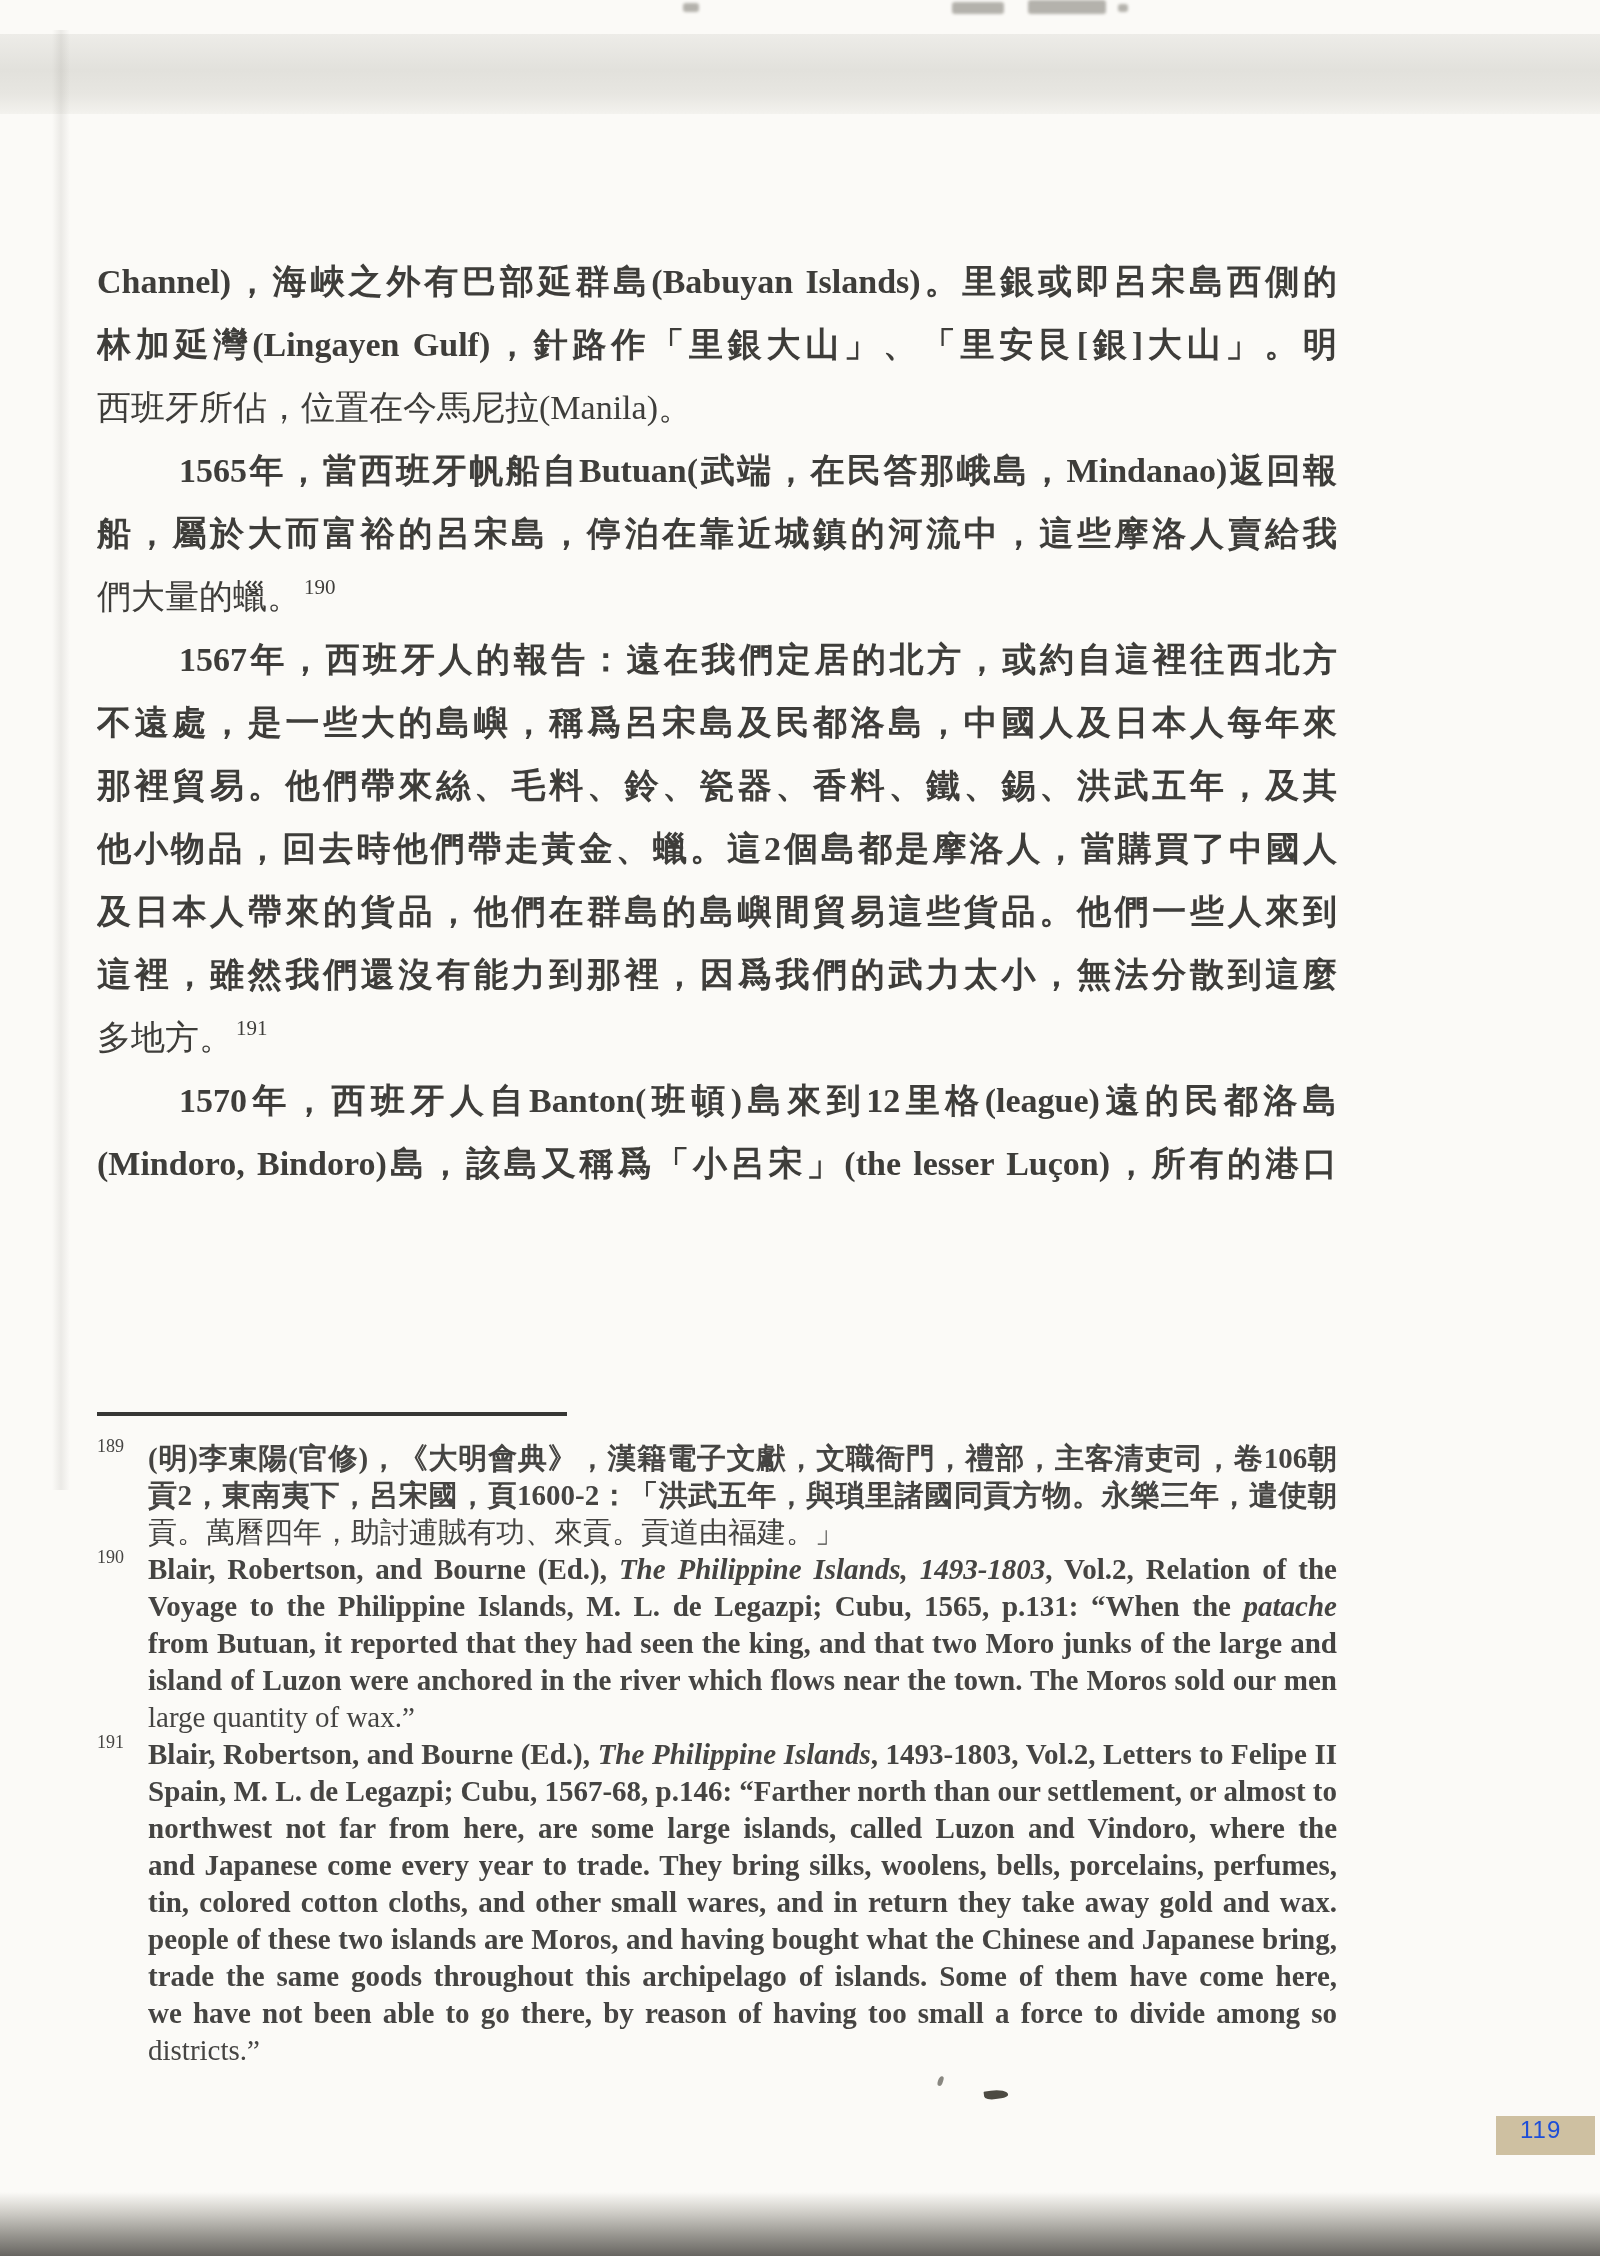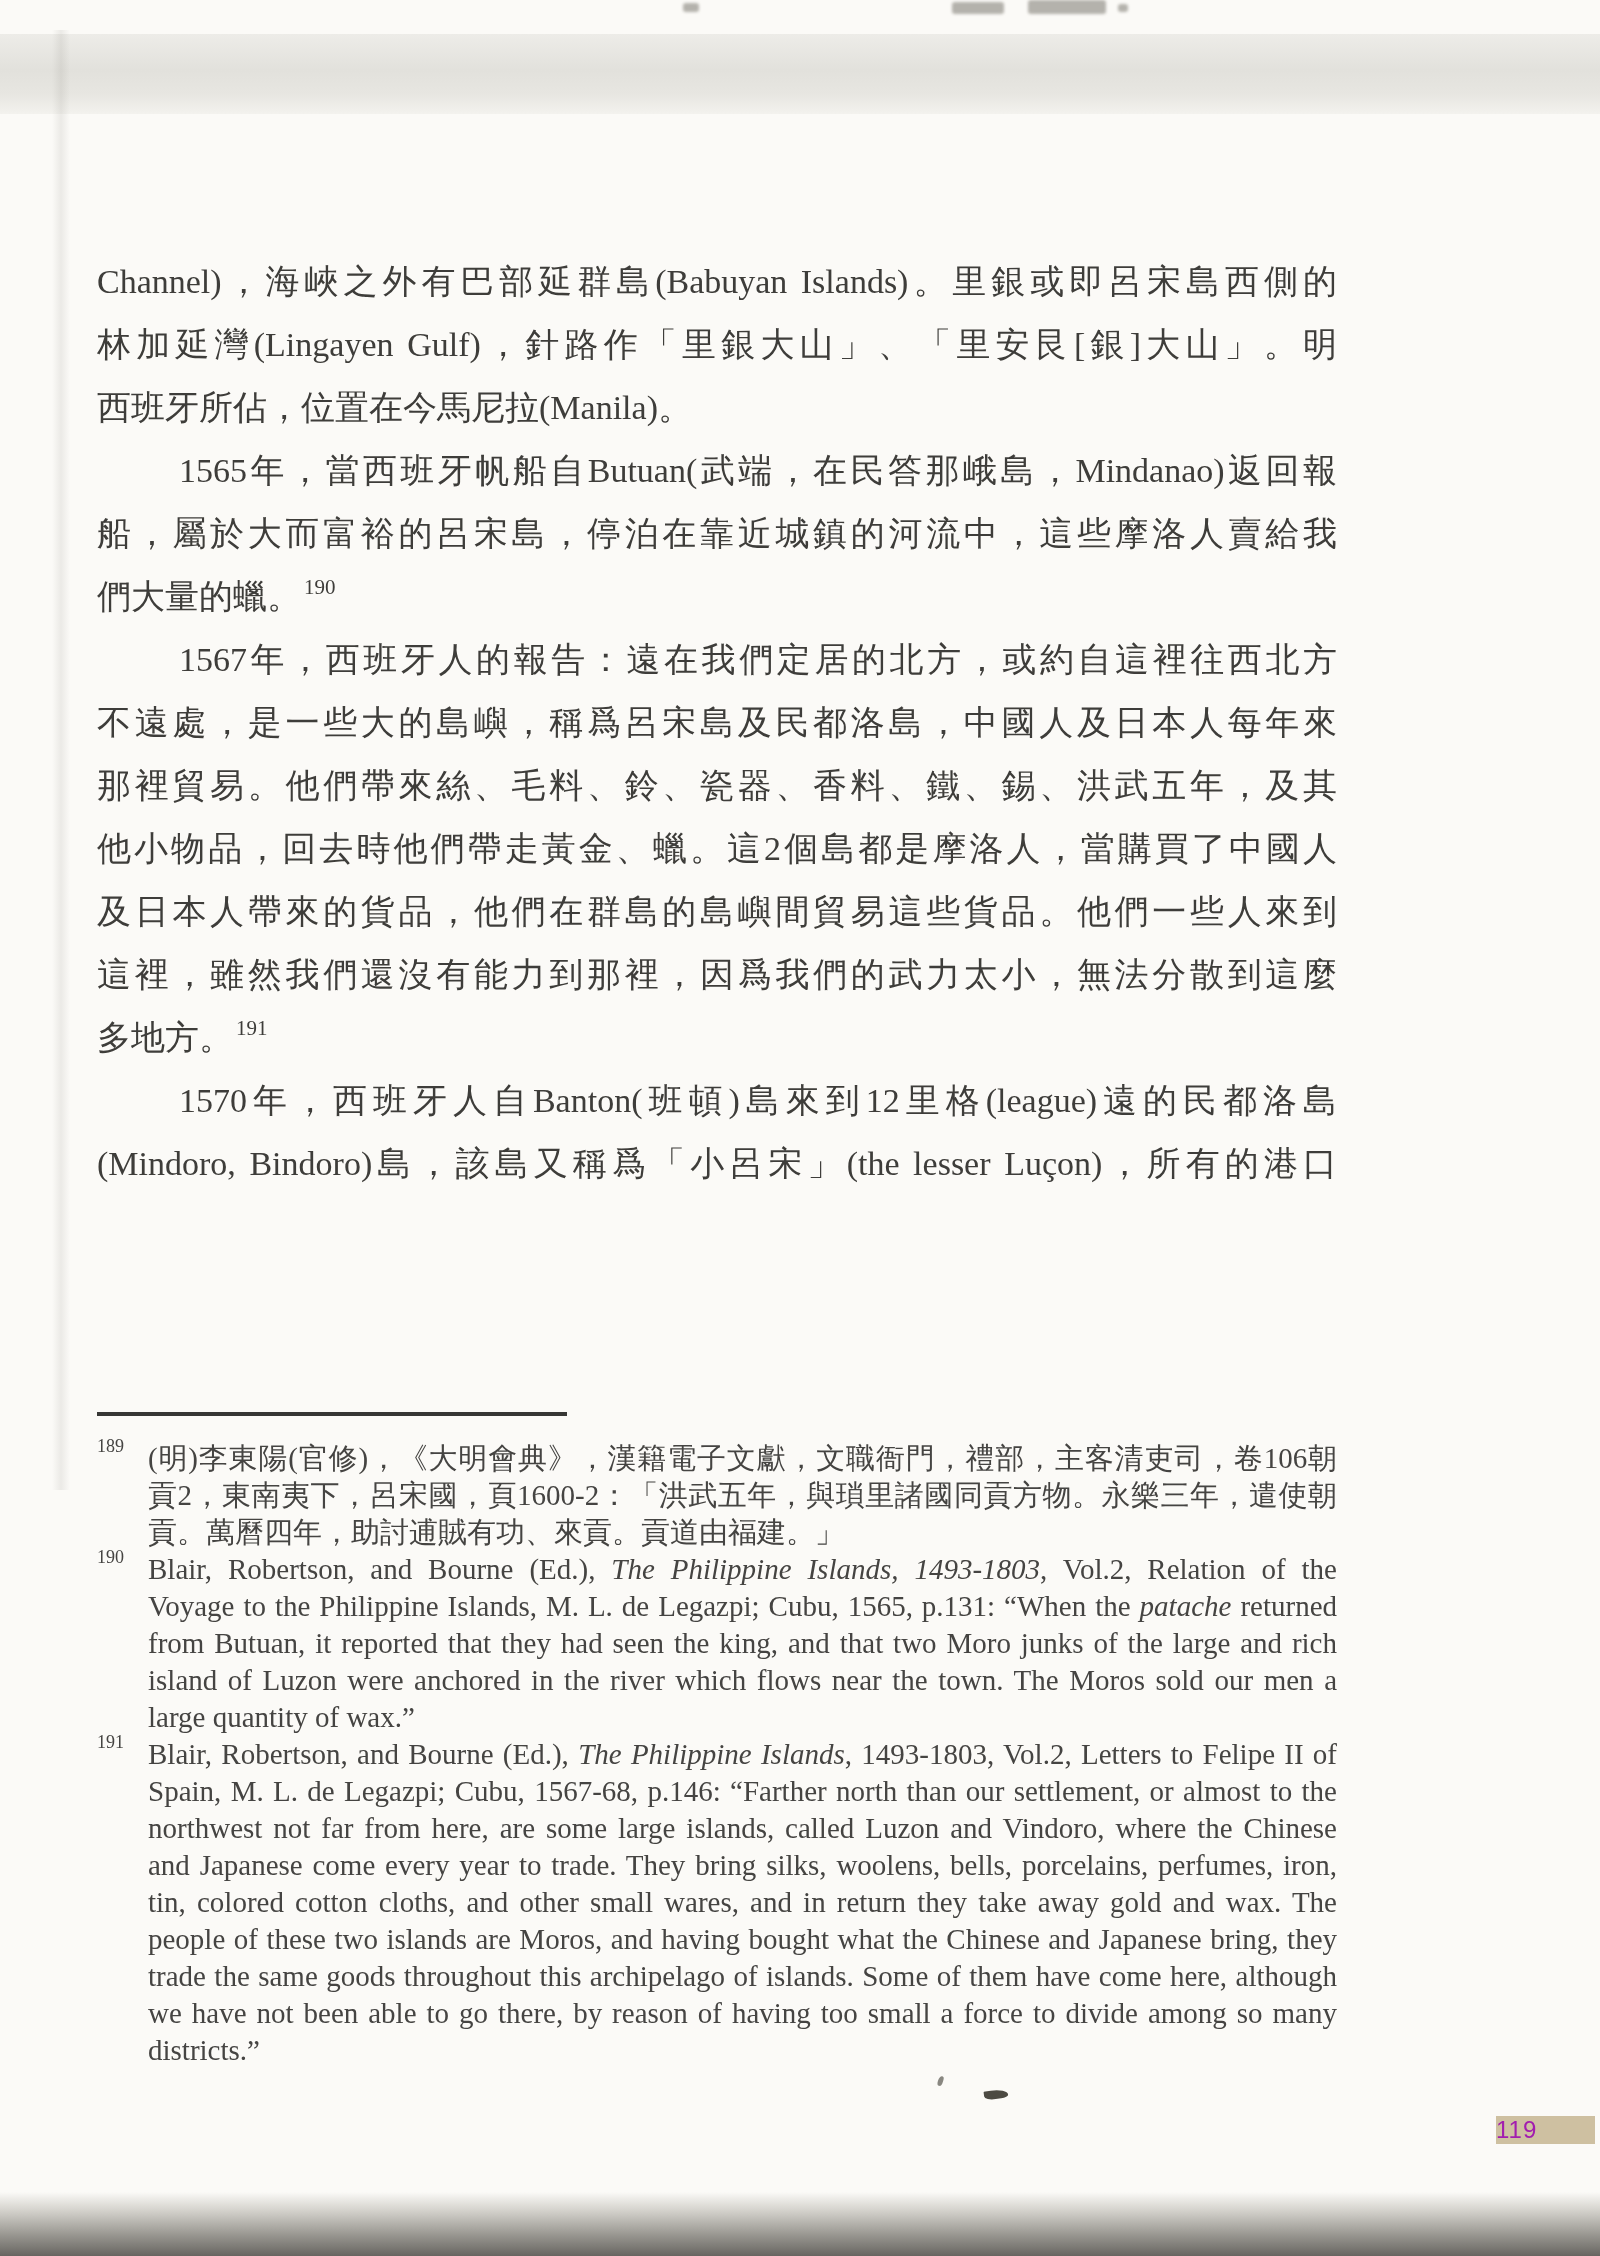--- a/index.html
+++ b/index.html
@@ -16,34 +16,34 @@
   .left-crease{position:absolute;left:52px;top:30px;width:18px;height:1460px;
         background:linear-gradient(90deg,rgba(255,255,255,0),rgba(121,118,110,0.12) 50%,rgba(255,255,255,0));}
   .bottom-shadow{position:absolute;left:0;bottom:0;width:1600px;height:64px;
         background:linear-gradient(180deg,rgba(200,198,192,0) 0%,#cfcdc7 32%,#97958f 68%,#676561 100%);}
   .speck{position:absolute;background:#4c4a42;}
   .sp1{left:938px;top:2076px;width:5px;height:10px;border-radius:60% 40% 50% 50%;transform:rotate(18deg);opacity:.65;}
   .sp2{left:984px;top:2090px;width:24px;height:9px;border-radius:10% 90% 40% 60%;transform:rotate(-8deg);}
   
   .bodytext{position:absolute;left:97px;top:250px;width:1240px;}
   .tline{height:63px;line-height:63px;font-size:34px;overflow:hidden;}
-  .fill{text-align:justify;text-align-last:justify;}
+  .fill{text-align:justify;text-align-last:justify;font-weight:bold;}
   .ind{text-indent:82px;}
   .tline sup{font-size:21px;line-height:0;vertical-align:14px;margin:0 10px 0 3px;}
   .it{font-style:italic;}
   
   .fnrule{position:absolute;left:97px;top:1412px;width:470px;height:4px;background:#373735;}
   .fnsection{position:absolute;left:97px;top:1440px;width:1240px;color:#454442;}
   .fn{position:relative;padding-left:51px;}
   .fnmark{position:absolute;left:0;top:-4px;font-size:18px;}
   .fn .tline{height:37px;line-height:37px;font-size:29px;}
   
-  .pagenum{position:absolute;left:1496px;top:2116px;width:99px;height:28px;background:#cec0a1;
+  .pagenum{position:absolute;left:1496px;top:2116px;width:99px;height:39px;background:#cec0a1;
         font-family:"Liberation Sans","DejaVu Sans",sans-serif;font-size:24px;line-height:28px;
-        color:#a21caf;padding-left:0;box-sizing:border-box;letter-spacing:1px;}
+        color:#1d4ed8;padding-left:24px;box-sizing:border-box;letter-spacing:1px;}
 </style>
 </head>
 <body>
 
 <div class="scan">
   <div class="top-band"></div>
   <div class="top-mark tm1"></div>
   <div class="top-mark tm2"></div>
   <div class="top-mark tm3"></div>
   <div class="top-mark tm4"></div>

